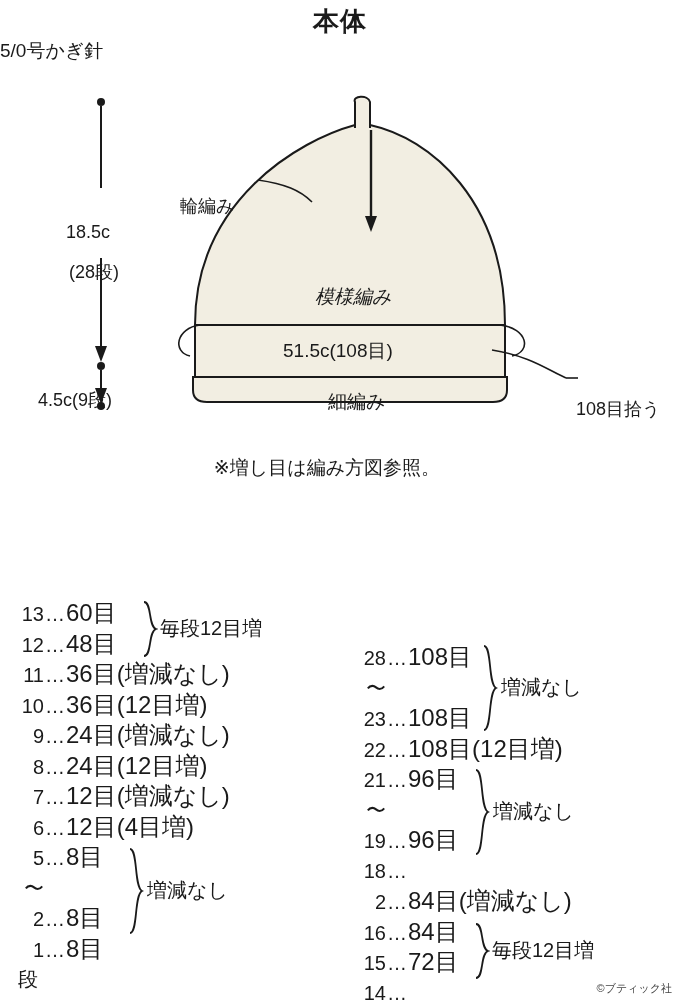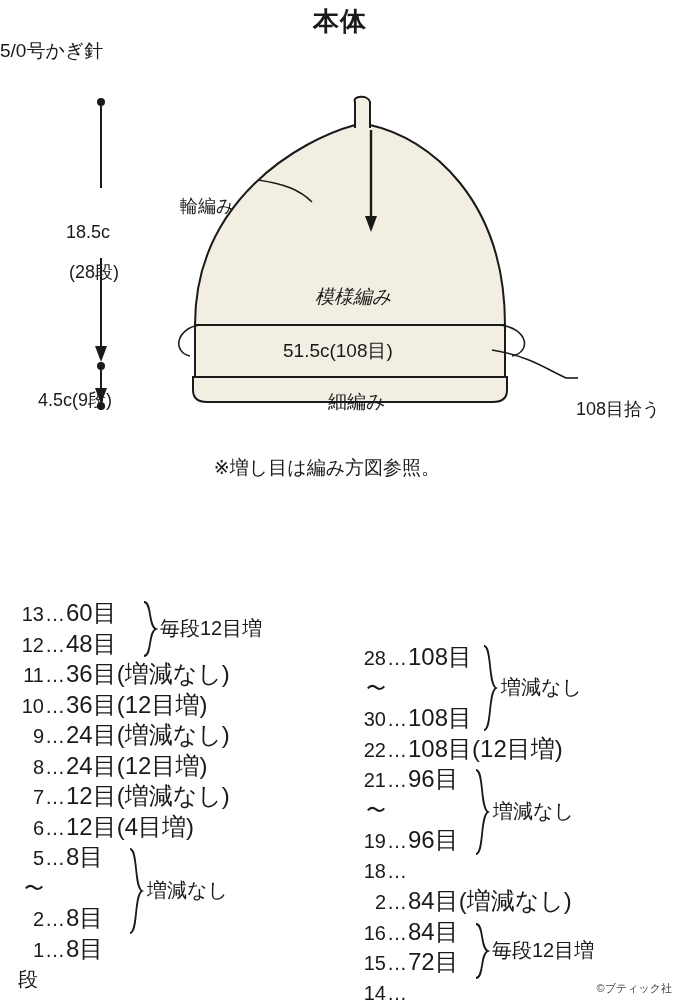--- a/index.html
+++ b/index.html
@@ -287,21 +287,21 @@
         <span class="rnum">28</span>
         <span class="rdots">…</span>
         <span class="rtext">108目</span>
       </div>
       <div class="row-line">
         <span class="rnum">〜</span>
         <span class="rdots"></span>
         <span class="rtext"></span>
       </div>
       <div class="row-line">
-        <span class="rnum">30</span>
+        <span class="rnum">23</span>
         <span class="rdots">…</span>
         <span class="rtext">108目</span>
       </div>
       <div class="row-line">
         <span class="rnum">22</span>
         <span class="rdots">…</span>
         <span class="rtext">108目(12目増)</span>
       </div>
       <div class="row-line">
         <span class="rnum">21</span>

